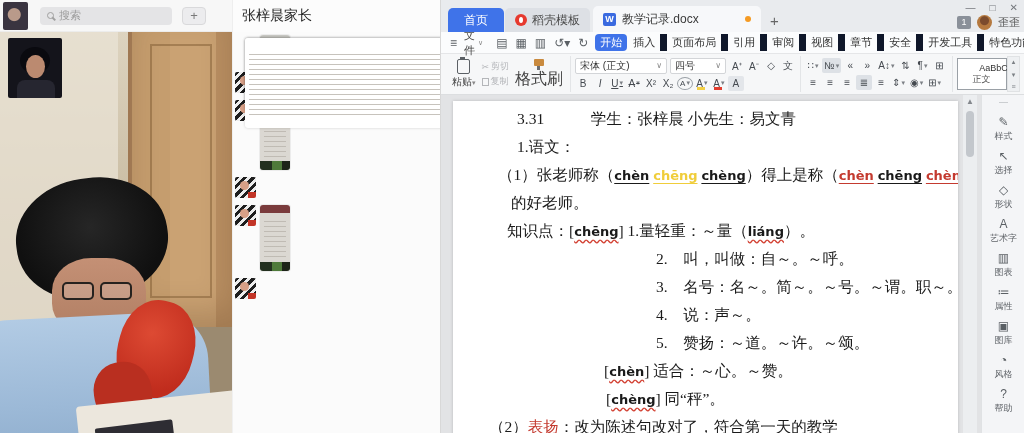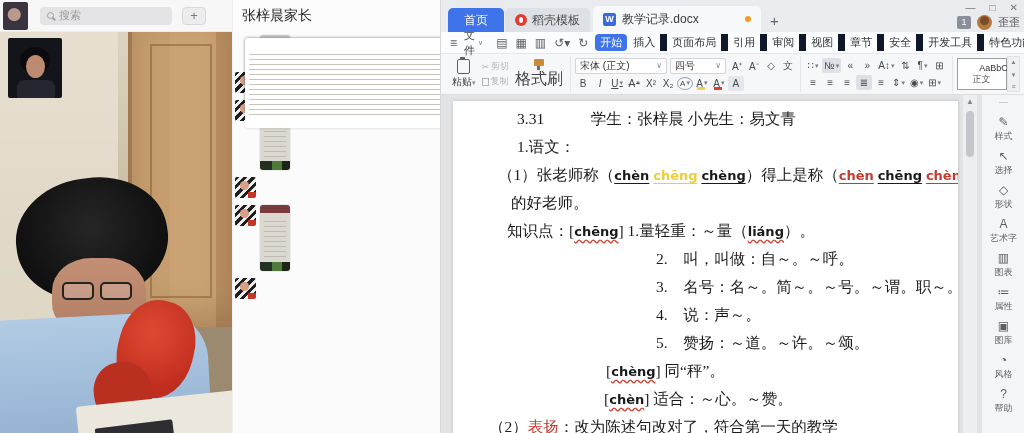--- a/index.html
+++ b/index.html
@@ -491,22 +491,22 @@
       <div class="page" id="doc-page">
           <div class="doc-line" style="padding-left: 64px;"><span>3.31　　　</span><span>学生：张梓晨 小先生：易文青</span></div>
           <div class="doc-line" style="padding-left: 64px;"><span>1.语文：</span></div>
           <div class="doc-line" style="padding-left: 45px;"><span>（1）张老师称（</span><span class="seg-u seg-py">chèn</span><span> </span><span class="seg-yu seg-py">chēng</span><span> </span><span class="seg-u seg-py">chèng</span><span>）得上是称（</span><span class="seg-ru seg-py">chèn</span><span> </span><span class="seg-u seg-py">chēng</span><span> </span><span class="seg-ru seg-py">chèng</span></div>
           <div class="doc-line" style="padding-left: 58px;"><span>的好老师。</span></div>
           <div class="doc-line" style="padding-left: 54px;"><span>知识点：[</span><span class="seg-wavy seg-py">chēng</span><span>] 1.量轻重：～量（</span><span class="seg-wavy seg-py">liáng</span><span>）。</span></div>
           <div class="doc-line" style="padding-left: 203px;"><span>2.　叫，叫做：自～。～呼。</span></div>
           <div class="doc-line" style="padding-left: 203px;"><span>3.　名号：名～。简～。～号。～谓。职～。</span></div>
           <div class="doc-line" style="padding-left: 203px;"><span>4.　说：声～。</span></div>
           <div class="doc-line" style="padding-left: 203px;"><span>5.　赞扬：～道。～许。～颂。</span></div>
+          <div class="doc-line" style="padding-left: 151px;"><span>[</span><span class="seg-wavy seg-py">chèn</span><span>] 适合：～心。～赞。</span></div>
           <div class="doc-line" style="padding-left: 153px;"><span>[</span><span class="seg-wavy seg-py">chèng</span><span>] 同“秤”。</span></div>
-          <div class="doc-line" style="padding-left: 151px;"><span>[</span><span class="seg-wavy seg-py">chèn</span><span>] 适合：～心。～赞。</span></div>
           <div class="doc-line" style="padding-left: 36px;"><span>（2）</span><span class="seg-red">表扬</span><span>：改为陈述句改对了，符合第一天的教学</span></div>
         </div>
       <div class="v-scroll">
         <span class="arr">▲</span>
         <div class="v-thumb"></div>
       </div>
       <div class="side-panel" id="side-panel">
         <div class="panel-handle">—</div>
       <div class="side-item">
             <div class="ico">✎</div>

